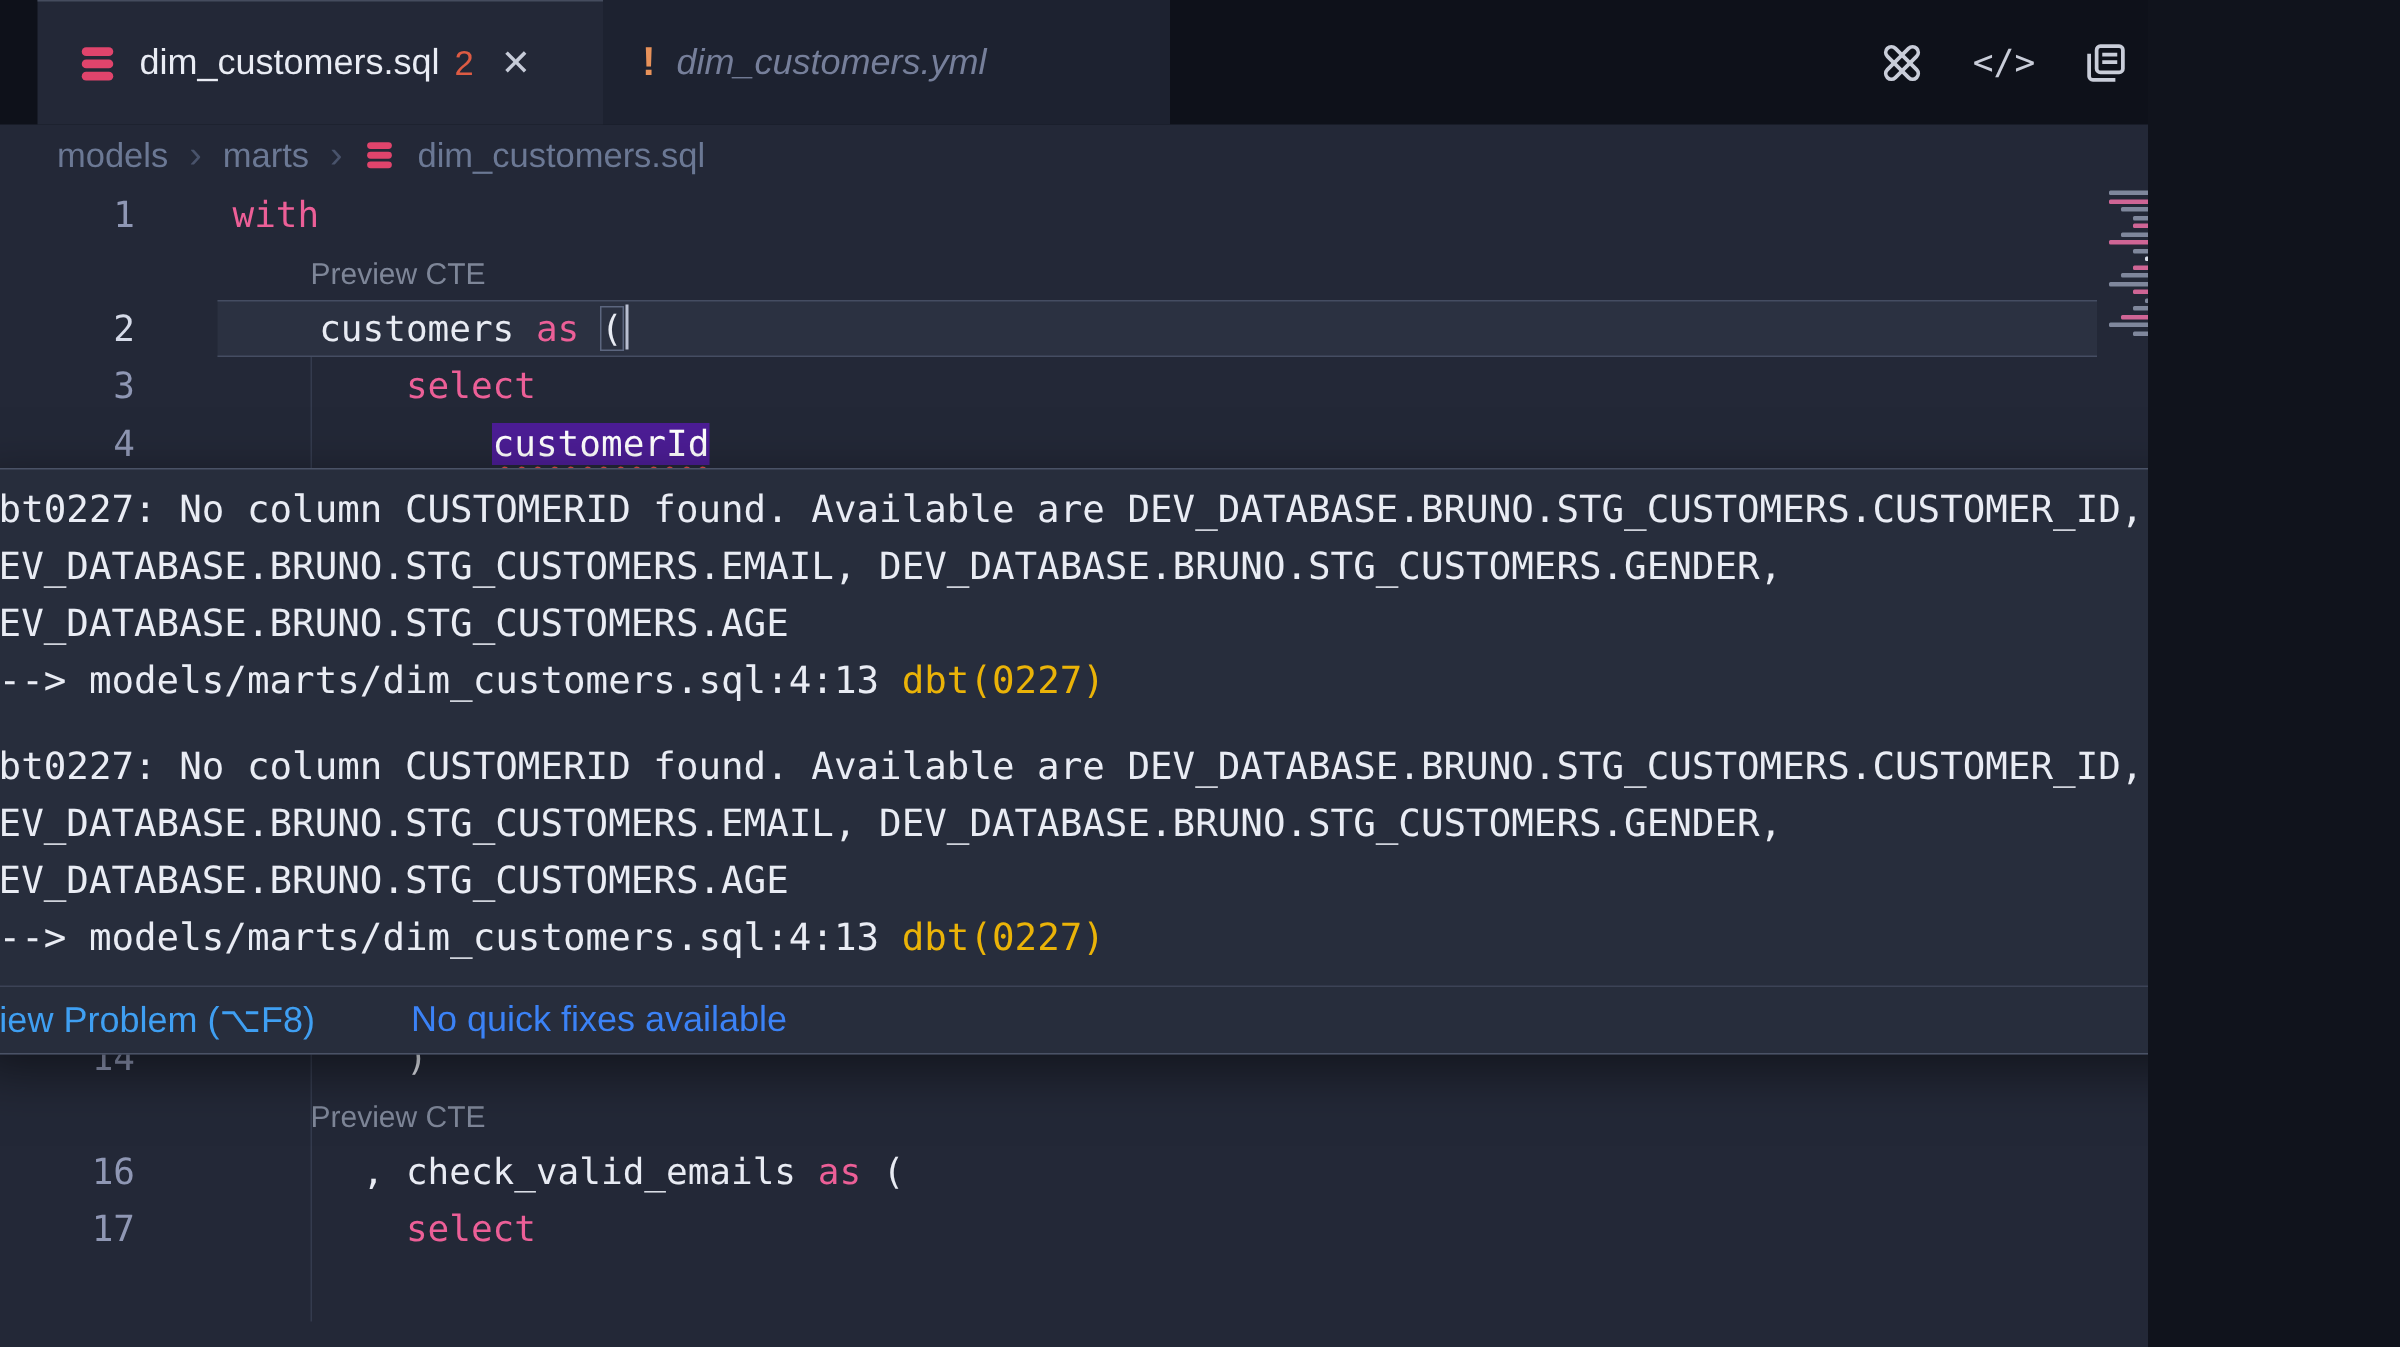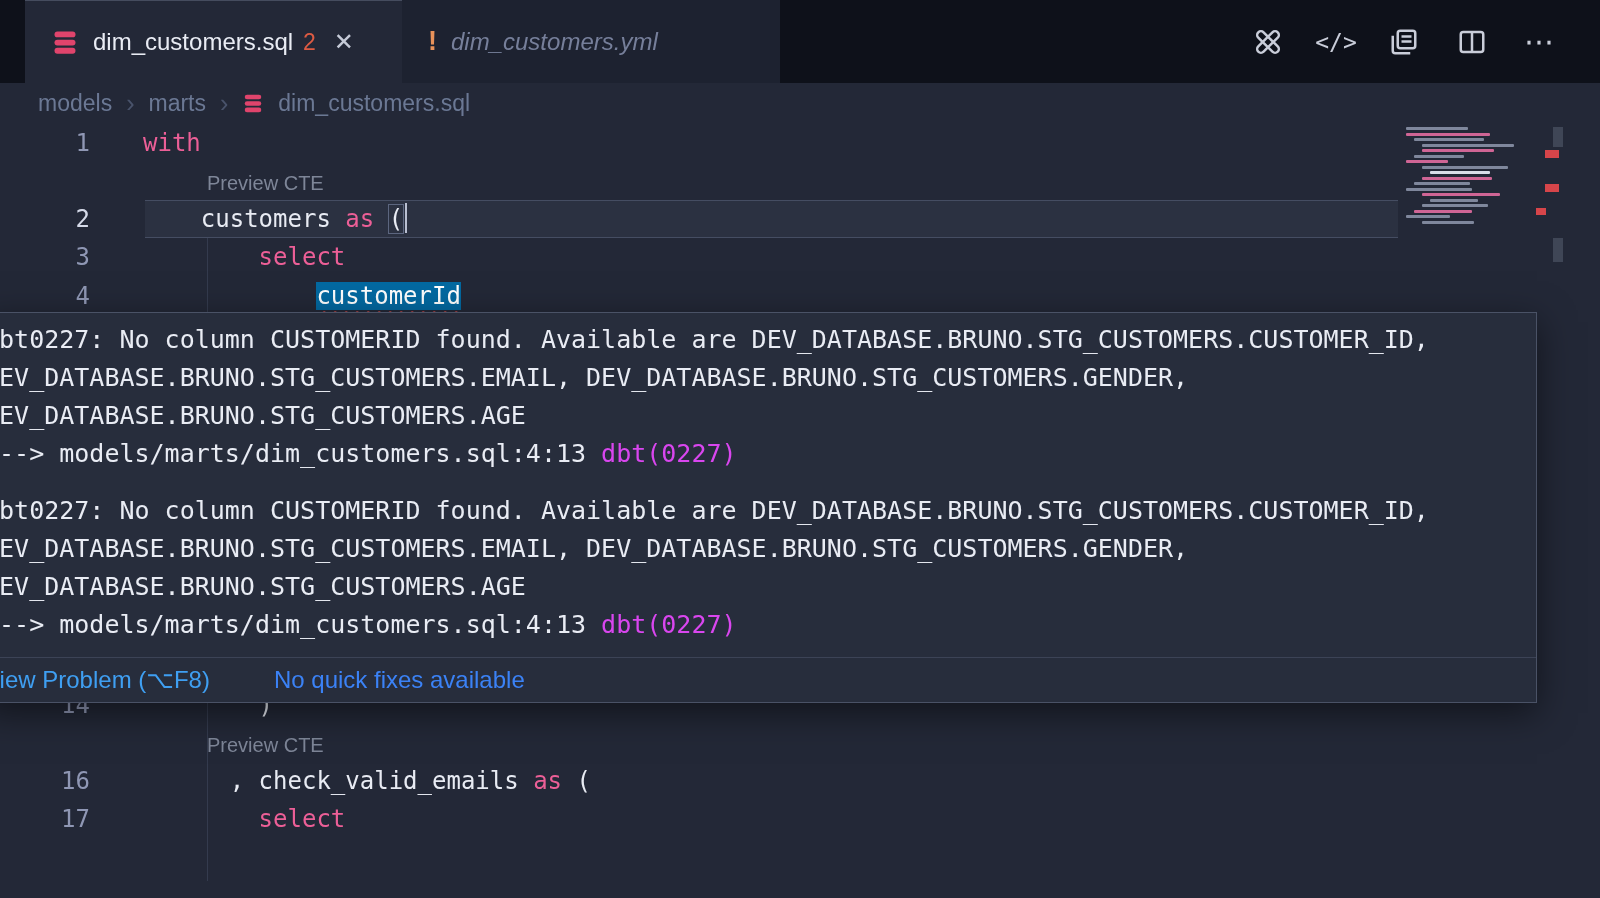--- a/index.html
+++ b/index.html
@@ -1,16 +1,16 @@
 <!DOCTYPE html>
 <html><head>
 <meta charset="utf-8">
 <style>
   html,body{margin:0;padding:0;background:#10131c;}
-  .screen{position:relative;width:1600px;height:898px;background:#232837;overflow:hidden;
+  .screen{position:relative;width:1432px;height:898px;background:#232837;overflow:hidden;
           font-family:"Liberation Sans",sans-serif;}
 
   
   .tabbar{position:absolute;top:0;left:0;width:1600px;height:83px;background:#0e111a;display:flex;}
   .tab{display:flex;align-items:center;padding:0 26px;font-size:24px;box-sizing:border-box;height:83px;}
   .tab.active{margin-left:25px;width:377px;background:#232837;border-top:1px solid #454c5e;color:#e9ecf4;}
   .tab.inactive{width:378px;background:#1d2230;color:#767f9a;}
   .tab .label{margin-left:14px;white-space:nowrap;}
   .tab.inactive .label{font-style:italic;}
   .tab .badge{margin-left:10px;color:#dd5b43;font-size:23px;}
@@ -28,27 +28,27 @@
   .crumb{white-space:nowrap;}
   .crumb-sep{color:#49536b;font-size:25px;}
   .crumb-icon{display:flex;align-items:center;}
 
   
   .editor{position:absolute;top:124px;left:0;width:1600px;}
   .row{position:relative;height:38.5px;line-height:38.5px;font-family:"DejaVu Sans Mono",monospace;
        font-size:24px;white-space:pre;}
   .row .num{position:absolute;left:0;top:0;width:90px;text-align:right;color:#8f97b4;}
   .row.current .num{color:#d5dae8;}
-  .row .codeline{position:absolute;left:143px;top:0;z-index:2;text-align:right;}
+  .row .codeline{position:absolute;left:155px;top:0;z-index:2;text-align:right;}
   .line-bg{position:absolute;left:145px;right:202px;top:0;bottom:0;background:#2b3141;
            border-top:1px solid #454d62;border-bottom:1px solid #454d62;z-index:1;}
   .kw{color:#ec5f97;}
   .plain{color:#e8ebf3;}
   .bracket{color:#e8ebf3;outline:1px solid #5c667f;}
-  .errword{background:#0369a1;color:#ffffff;text-decoration:underline wavy #e34b4b 2px;text-underline-offset:7px;}
+  .errword{background:#4c1d95;color:#ffffff;text-decoration:underline wavy #e34b4b 2px;text-underline-offset:7px;}
   .cursor{display:inline-block;width:2px;height:30px;background:#b9bfd1;vertical-align:-6px;margin-left:2px;}
   .lensrow{height:37px;line-height:40px;padding-left:207px;font-size:20px;color:#7e8698;cursor:pointer;}
   .spacer{height:371px;}
   .guide{position:absolute;width:1px;background:#343b4e;left:207px;z-index:0;}
   .guide1{top:114px;height:77px;}
   .guide2{top:562px;height:195px;}
 
   
   .minimap{position:absolute;left:1406px;top:127px;width:136px;z-index:5;}
   .mmbar{height:3px;margin-bottom:2.5px;border-radius:1px;}
@@ -57,21 +57,21 @@
   .rm1{top:150px;}.rm2{top:184px;}
   .thumb{position:absolute;left:1553px;width:10px;background:#3f4656;z-index:6;}
   .th1{top:127px;height:20px;}.th2{top:238px;height:24px;}
 
   
   .hover-popup{position:absolute;left:-17px;top:312px;width:1554px;background:#272d3c;
                border:1px solid #4a5266;z-index:20;box-shadow:0 10px 34px rgba(0,0,0,0.5);box-sizing:border-box;}
   .hover-body{padding:8px 18px 13px 0;}
   .hblock + .hblock{margin-top:19px;}
   .hline{font-family:"DejaVu Sans Mono",monospace;font-size:25px;line-height:38px;color:#e9ecf4;white-space:pre;}
-  .hcode{color:#d946ef;}
+  .hcode{color:#eab308;}
   .hover-status{height:44px;border-top:1px solid #3c4356;display:flex;align-items:center;font-size:24px;}
   .view-problem{color:#3f9ff2;white-space:pre;cursor:pointer;}
   .no-fixes{color:#3b82f6;margin-left:64px;white-space:pre;}
 </style>
 </head>
 <body>
 
 <div class="screen">
 
   <div class="tabbar">

